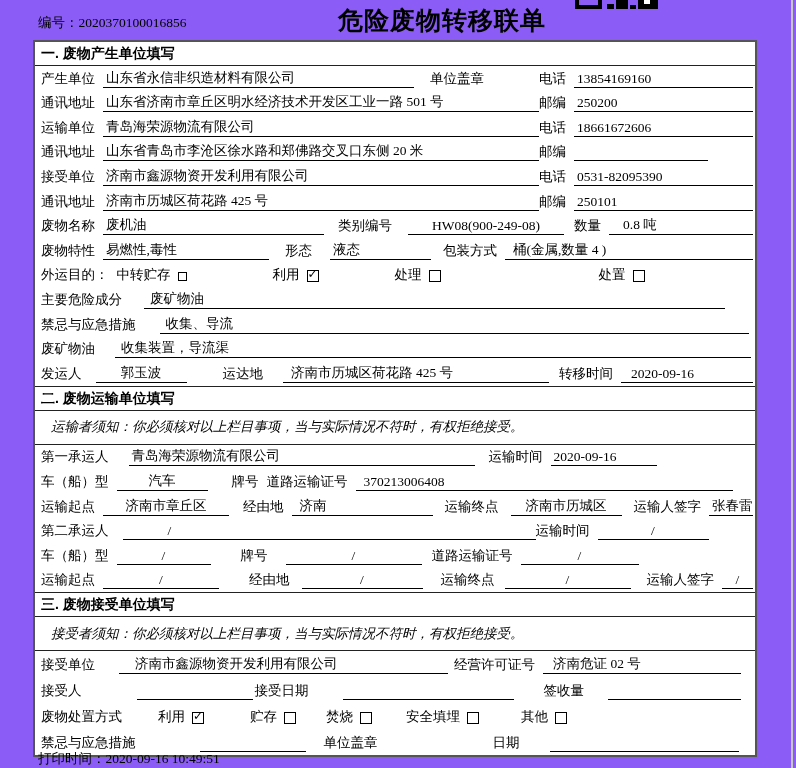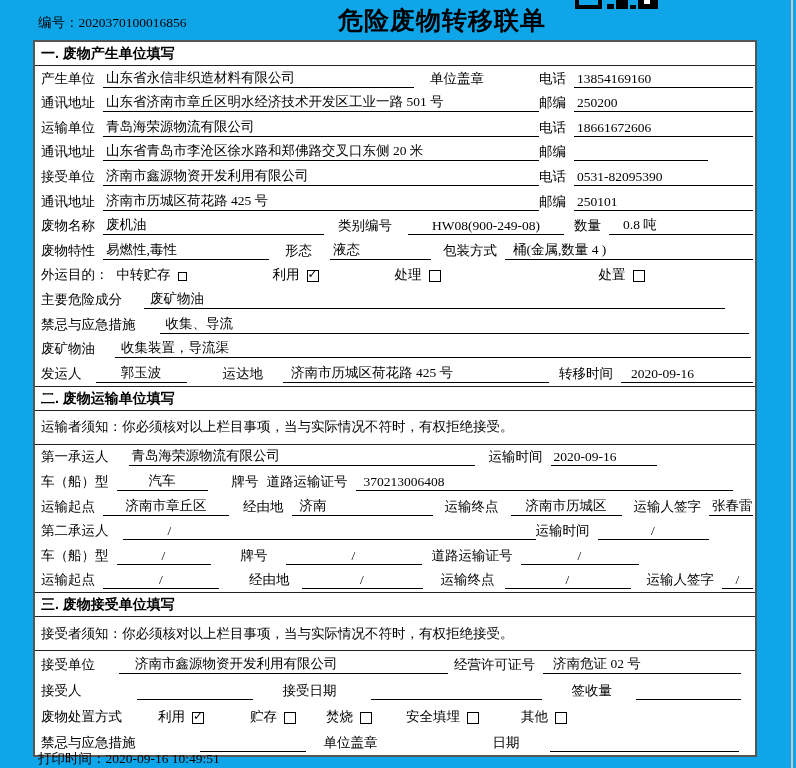--- a/index.html
+++ b/index.html
@@ -1,17 +1,17 @@
 <!DOCTYPE html>
 <html><head>
 <meta charset="utf-8">
 <style>
   html,body { margin:0; padding:0; background:#fff; }
   .sheet {
-    position:relative; width:796px; height:768px; background:#0ea5e9; overflow:hidden;
+    position:relative; width:796px; height:768px; background:#8b5cf6; overflow:hidden;
     font-family:"Liberation Serif","DejaVu Serif",serif; font-size:13.5px; color:#000;
   }
   
   .serial { position:absolute; top:14px; left:38px; white-space:nowrap; }
   .doc-title {
     position:absolute; top:4px; left:0; width:796px; text-align:center; padding-left:88px;
     box-sizing:border-box; font-family:"Liberation Sans","DejaVu Sans",sans-serif;
     font-weight:bold; font-size:25px; letter-spacing:1px; white-space:nowrap;
   }
   
@@ -19,22 +19,22 @@
   .qr .sq { position:absolute; left:0; top:0; width:27px; height:9px; box-sizing:border-box;
             border:4px solid #000; border-top:none; }
   .qr .b  { position:absolute; background:#000; }
   .qr .w  { position:absolute; background:#fff; }
   
   .ftable { position:absolute; top:40px; left:33px; width:724px; box-sizing:border-box;
             border:2px solid #555; background:#fff; }
   .sec-h { height:23px; line-height:23px; padding-left:6px; border-bottom:1.5px solid #222;
            font-family:"Liberation Sans","DejaVu Sans",sans-serif; font-weight:bold; font-size:14px; }
   .sec-h.mid { border-top:1.5px solid #222; }
-  .notice { height:33px; display:flex; align-items:center; padding-left:6px;
-            border-bottom:1.5px solid #222; }
+  .notice { height:33px; display:flex; align-items:center; padding-left:16px;
+            border-bottom:1.5px solid #222;font-style:italic; }
   .row { display:flex; align-items:flex-end; height:24.6px; box-sizing:border-box;
          padding:0 2px 3px 6px; }
   .row.h26 { height:26px; }
   .lbl { white-space:nowrap; flex:none; }
   .val { border-bottom:1px solid #000; white-space:nowrap; overflow:hidden; flex:none;
          margin-left:8px; padding:0 3px; }
   .fill { flex:1 1 auto; }
   .ctr { text-align:center; }
   .lft { flex:1 1 auto; display:flex; align-items:flex-end; min-width:0; }
   .rgt { width:214px; flex:none; display:flex; align-items:flex-end; }
@@ -250,21 +250,21 @@
     <div class="row h26">
       <span class="lbl">接受单位</span>
       <span class="val" style="width:310px;margin-left:24px;padding-left:16px">济南市鑫源物资开发利用有限公司</span>
       <span class="lbl" style="margin-left:6px">经营许可证号</span>
       <span class="val fill" style="margin-right:12px;padding-left:10px">济南危证 02 号</span>
     </div>
 
     <div class="row h26">
       <span class="lbl">接受人</span>
       <span class="val" style="width:110px;margin-left:55px"></span>
-      <span class="lbl" style="margin-left:30px">接受日期</span>
+      <span class="lbl" style="margin-left:2px">接受日期</span>
       <span class="val" style="width:165px;margin-left:34px"></span>
       <span class="lbl" style="margin-left:30px">签收量</span>
       <span class="val fill" style="margin-left:24px;margin-right:12px"></span>
     </div>
 
     <div class="row h26">
       <span class="lbl">废物处置方式</span>
       <span class="lbl" style="margin-left:36px">利用</span>
       <span class="cb checked"></span>
       <span class="lbl" style="margin-left:46px">贮存</span>

